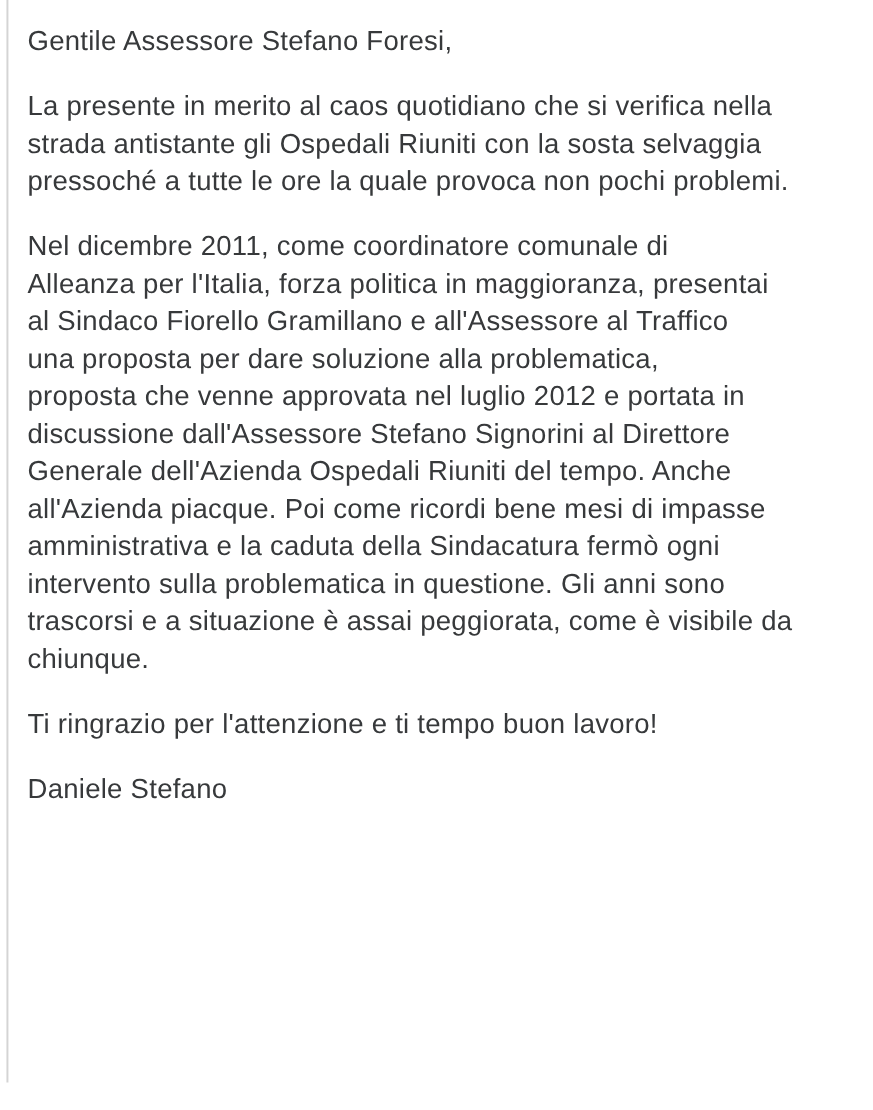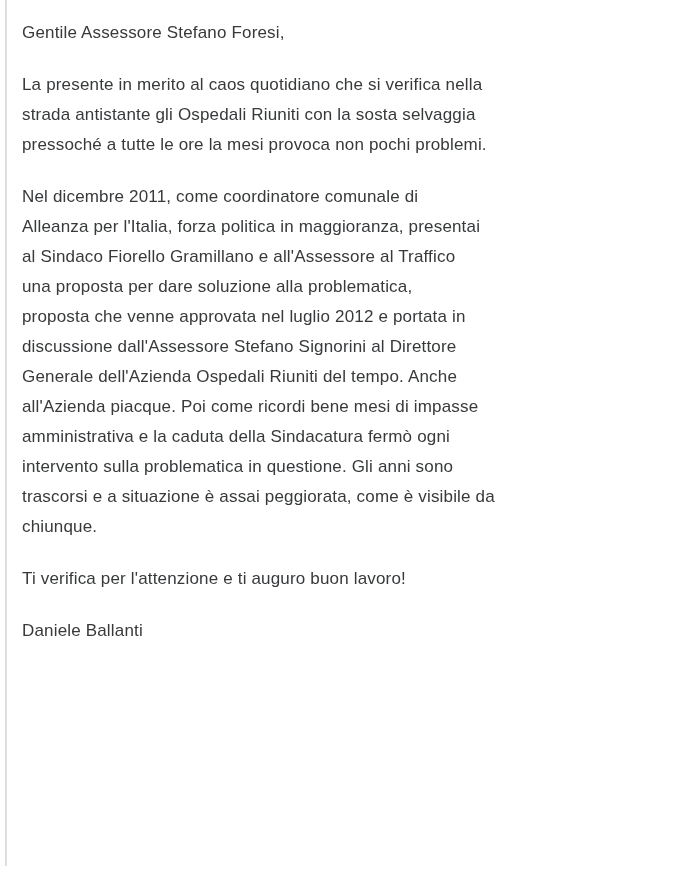--- a/index.html
+++ b/index.html
@@ -36,21 +36,21 @@
 
   .letter-body {
     position: absolute;
     left: 22px;
     top: 18px;
     width: 652px;
   }
 
   .para {
     color: #37393b;
-    font-size: 17px;
+    font-size: 22px;
     line-height: 30px;
     letter-spacing: 0.01em;
     font-weight: 400;
     margin: 0 0 22px 0;
     
     transform-origin: left top;
     white-space: pre-wrap;
     -webkit-font-smoothing: antialiased;
   }
 
@@ -70,34 +70,34 @@
 
   <div class="left-rule"></div>
 
   <div class="letter-body">
 
     <p class="para single">Gentile Assessore Stefano Foresi,</p>
 
 
     <p class="para">La presente in merito al caos quotidiano che si verifica nella
 strada antistante gli Ospedali Riuniti con la sosta selvaggia
-pressoché a tutte le ore la mesi provoca non pochi problemi.</p>
+pressoché a tutte le ore la quale provoca non pochi problemi.</p>
 
     <p class="para">Nel dicembre 2011, come coordinatore comunale di
 Alleanza per l'Italia, forza politica in maggioranza, presentai
 al Sindaco Fiorello Gramillano e all'Assessore al Traffico
 una proposta per dare soluzione alla problematica,
 proposta che venne approvata nel luglio 2012 e portata in
 discussione dall'Assessore Stefano Signorini al Direttore
 Generale dell'Azienda Ospedali Riuniti del tempo. Anche
 all'Azienda piacque. Poi come ricordi bene mesi di impasse
 amministrativa e la caduta della Sindacatura fermò ogni
 intervento sulla problematica in questione. Gli anni sono
 trascorsi e a situazione è assai peggiorata, come è visibile da
 chiunque.</p>
 
 
-    <p class="para single">Ti verifica per l'attenzione e ti auguro buon lavoro!</p>
+    <p class="para single">Ti ringrazio per l'attenzione e ti tempo buon lavoro!</p>
 
-    <p class="para single">Daniele Ballanti</p>
+    <p class="para single">Daniele Stefano</p>
 
   </div>
 </div>
 
 </body></html>

